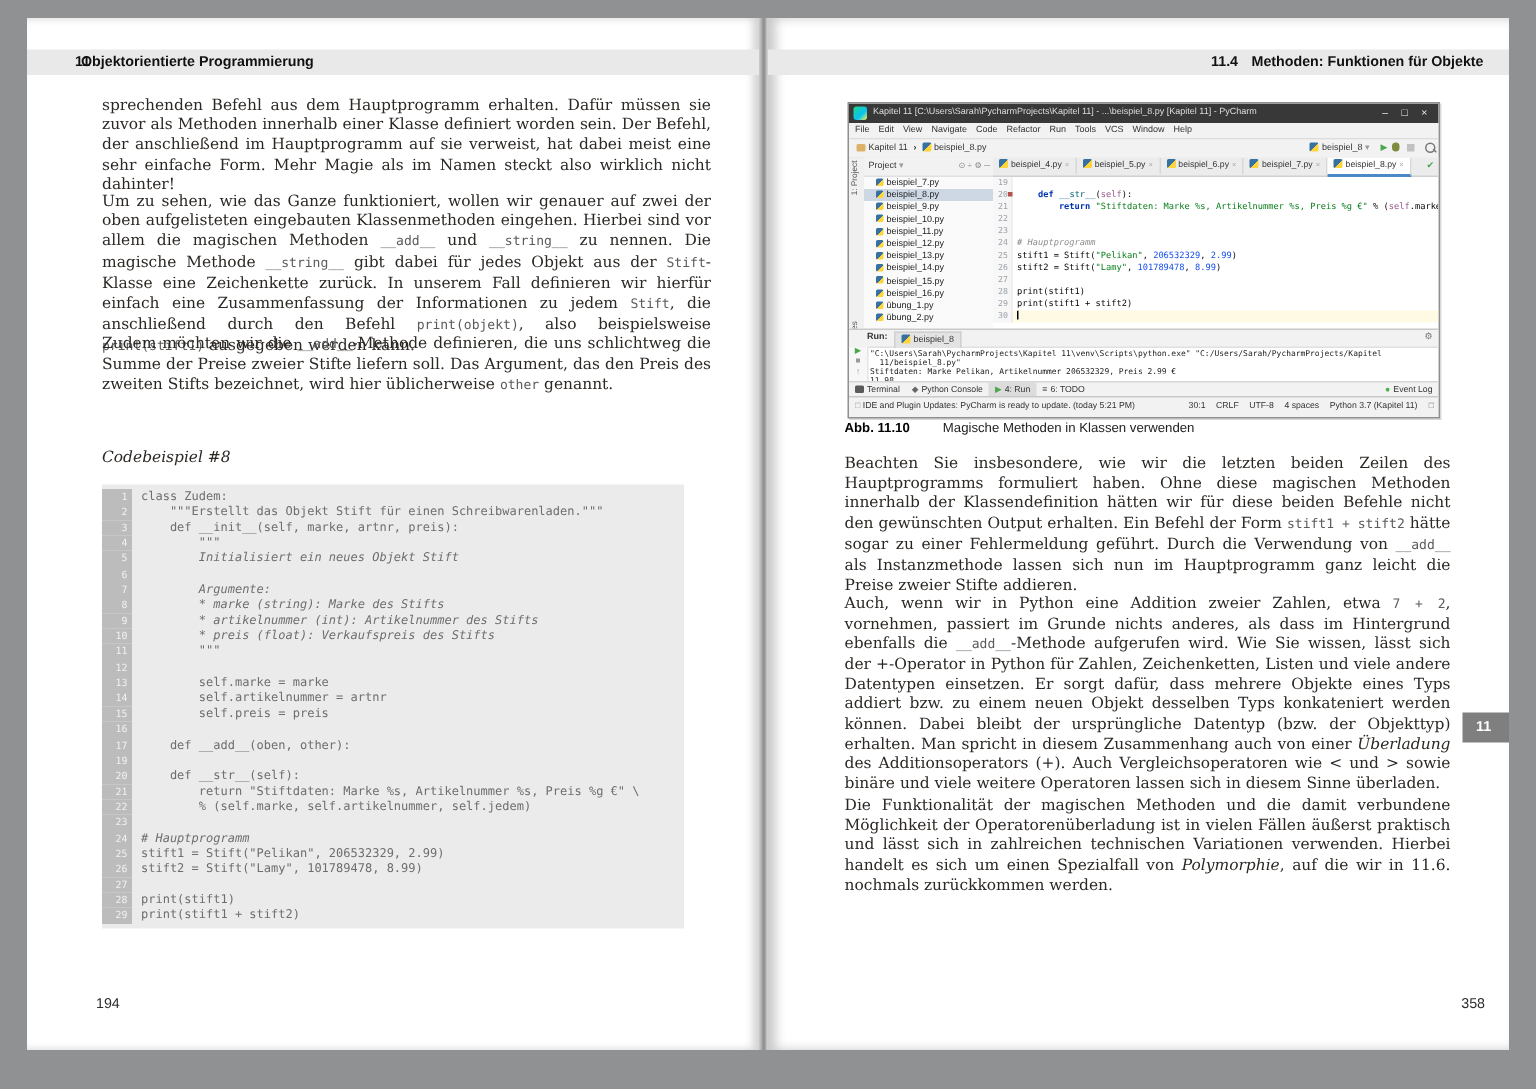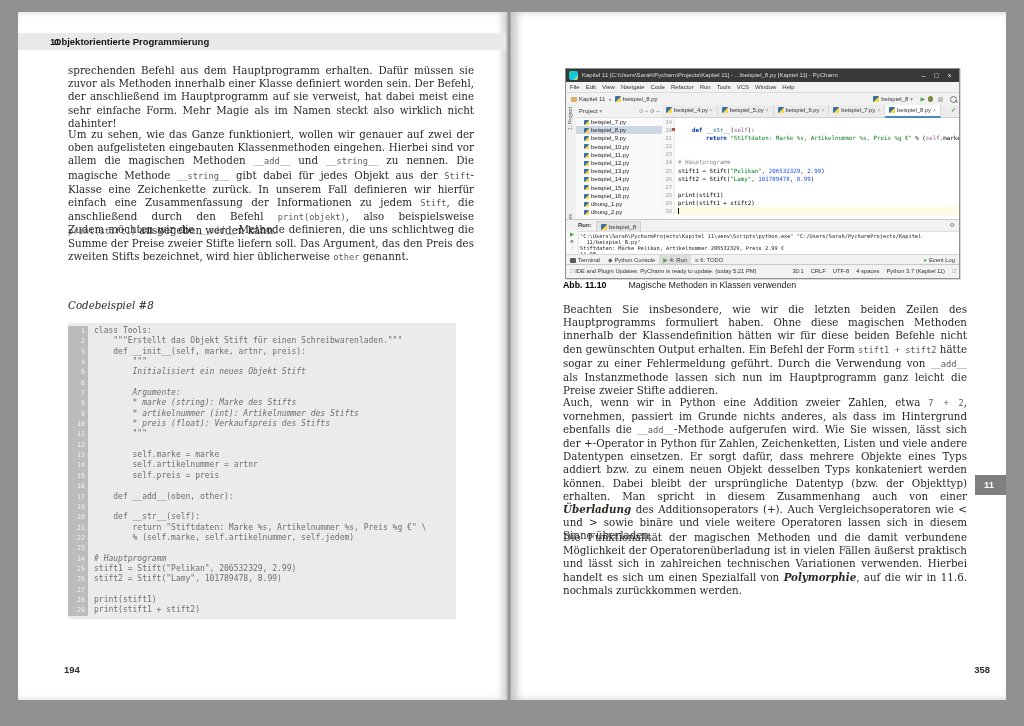--- a/index.html
+++ b/index.html
@@ -9,25 +9,25 @@
   .page-left{left:18px;width:488px;box-shadow:inset -4px 0 6px rgba(0,0,0,.18);}
   .page-right{left:512px;width:494px;box-shadow:inset 5px 0 7px rgba(0,0,0,.22);}
   .gutter{position:absolute;top:12px;left:506px;width:6px;height:688px;
           background:linear-gradient(to right,#cfcfcf,#8a8a8a 55%,#d8d8d8);}
   .page-header{position:absolute;top:21px;left:0;right:0;height:17px;background:#e9e9e9;
                font-size:9.5px;font-weight:bold;color:#111;line-height:17px;}
   .ph-num{position:absolute;left:32px;}
   .ph-title{position:absolute;left:36px;}
   .page-header.rt{text-align:right;padding-right:17px;box-sizing:border-box;}
   .page-header.rt .ph-num2{font-weight:bold;margin-right:9px;}
-  .pagenum{position:absolute;top:652px;font-size:9.5px;font-weight:bold;color:#2e2e2e;}
+  .pagenum{position:absolute;top:652px;font-size:9.5px;font-weight:normal;color:#2e2e2e;}
   .body-p{position:absolute;margin:0;font-family:"DejaVu Serif","Liberation Serif",serif;
           font-size:10.3px;line-height:13.2px;color:#2b2723;text-align:justify;hyphens:auto;}
   .sg-c{font-family:"DejaVu Sans Mono","Liberation Mono",monospace;font-size:8.7px;color:#5c5c5c;}
-  .sg-i{font-style:italic;font-weight:bold;}
+  .sg-i{font-style:italic;}
   .code-label{position:absolute;left:50px;top:287px;font-family:"DejaVu Serif",serif;
               font-style:italic;font-size:10.3px;color:#2b2723;}
   
   .codeblock{position:absolute;left:50px;top:311px;width:388px;background:#ebebeb;padding:3px 0;}
   .cl{display:flex;height:10.35px;line-height:10.35px;}
   .cl-n{width:20px;background:#bcbcbc;color:#f1f1f1;font-size:6.6px;text-align:right;
         padding-right:3px;box-sizing:border-box;font-family:"DejaVu Sans Mono",monospace;}
   .cl-c{flex:1;font-family:"DejaVu Sans Mono","Liberation Mono",monospace;font-size:8px;
         color:#6e6e6e;white-space:pre;padding-left:6px;overflow:hidden;}
   .cl-c.doc,.cl-c.com{font-style:italic;}
@@ -139,21 +139,21 @@
       <span class="ph-num">11</span>
       <span class="ph-title">Objektorientierte Programmierung</span>
     </div>
     <p class="body-p" style="left:50px;top:52px;width:406px"><span class="sg-t">sprechenden Befehl aus dem Hauptprogramm erhalten. Dafür müssen sie zuvor als Methoden innerhalb einer Klasse definiert worden sein. Der Befehl, der anschließend im Hauptprogramm auf sie verweist, hat dabei meist eine sehr einfache Form. Mehr Magie als im Namen steckt also wirklich nicht dahinter!</span></p>
     <p class="body-p" style="left:50px;top:116px;width:406px"><span class="sg-t">Um zu sehen, wie das Ganze funktioniert, wollen wir genauer auf zwei der oben aufgelisteten eingebauten Klassenmethoden eingehen. Hierbei sind vor allem die magischen Methoden </span><span class="sg-c">__add__</span><span class="sg-t"> und </span><span class="sg-c">__string__</span><span class="sg-t"> zu nennen. Die magische Methode </span><span class="sg-c">__string__</span><span class="sg-t"> gibt dabei für jedes Objekt aus der </span><span class="sg-c">Stift</span><span class="sg-t">-Klasse eine Zeichenkette zurück. In unserem Fall definieren wir hierfür einfach eine Zusammenfassung der Informationen zu jedem </span><span class="sg-c">Stift</span><span class="sg-t">, die anschließend durch den Befehl </span><span class="sg-c">print(objekt)</span><span class="sg-t">, also beispielsweise </span><span class="sg-c">print(stift1)</span><span class="sg-t"> ausgegeben werden kann.</span></p>
     <p class="body-p" style="left:50px;top:211px;width:406px"><span class="sg-t">Zudem möchten wir die </span><span class="sg-c">__add__</span><span class="sg-t">-Methode definieren, die uns schlichtweg die Summe der Preise zweier Stifte liefern soll. Das Argument, das den Preis des zweiten Stifts bezeichnet, wird hier üblicherweise </span><span class="sg-c">other</span><span class="sg-t"> genannt.</span></p>
     <div class="code-label">Codebeispiel #8</div>
     <div class="codeblock">
         <div class="cl">
           <div class="cl-n">1</div>
-          <div class="cl-c">class Tools:</div>
+          <div class="cl-c">class Zudem:</div>
         </div>
         <div class="cl">
           <div class="cl-n">2</div>
           <div class="cl-c">    """Erstellt das Objekt Stift für einen Schreibwarenladen."""</div>
         </div>
         <div class="cl">
           <div class="cl-n">3</div>
           <div class="cl-c">    def __init__(self, marke, artnr, preis):</div>
         </div>
         <div class="cl">
@@ -256,20 +256,23 @@
           <div class="cl-n">29</div>
           <div class="cl-c">print(stift1 + stift2)</div>
         </div>
       </div>
     <div class="pagenum" style="left:46px">194</div>
   </div>
 
   <div class="gutter"></div>
 
   <div class="page page-right">
+    <div class="page-header rt">
+      <span class="ph-num2">11.4</span><span>Methoden: Funktionen für Objekte</span>
+    </div>
 
     <div class="pyc">
       <div class="pc-title">
         <span class="pc-logo"></span>
         <span class="pc-title-text">Kapitel 11 [C:\Users\Sarah\PycharmProjects\Kapitel 11] - ...\beispiel_8.py [Kapitel 11] - PyCharm</span>
         <span class="pc-ctrl"><span>–</span><span>□</span><span>×</span></span>
       </div>
       <div class="pc-menu"><span>File</span><span>Edit</span><span>View</span><span>Navigate</span><span>Code</span><span>Refactor</span><span>Run</span><span>Tools</span><span>VCS</span><span>Window</span><span>Help</span></div>
       <div class="pc-nav">
         <span class="bc">

